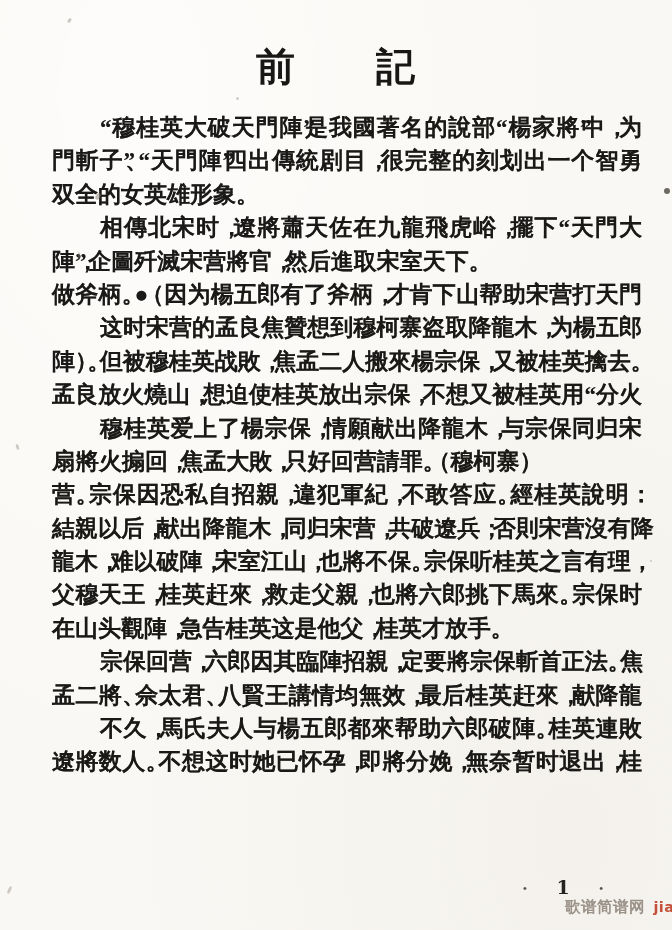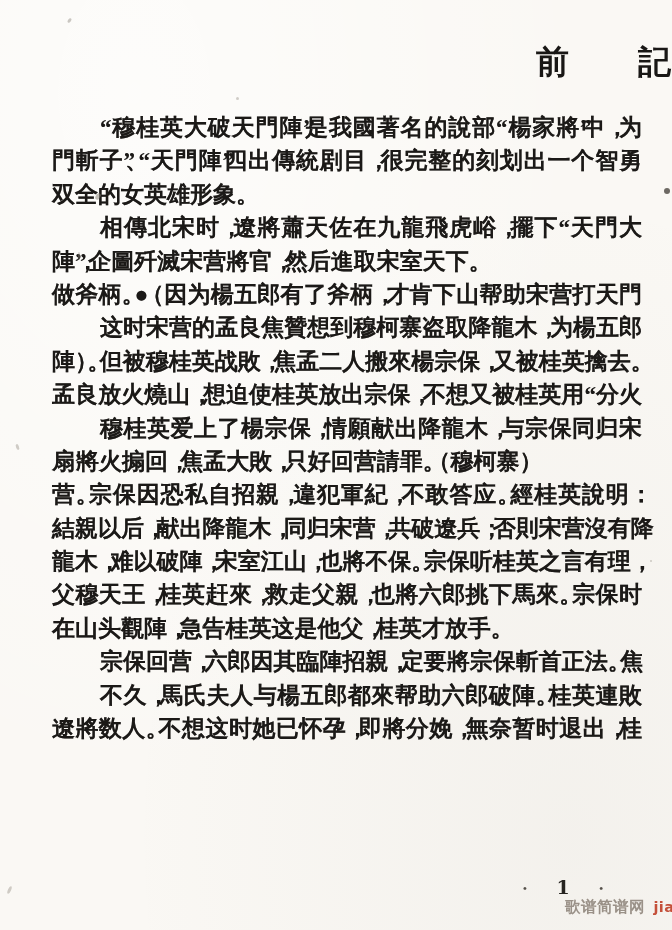--- a/index.html
+++ b/index.html
@@ -14,22 +14,22 @@
     background:
       radial-gradient(ellipse at 20% 10%, rgba(255,255,255,.6), rgba(255,255,255,0) 60%),
       radial-gradient(ellipse at 85% 90%, rgba(120,110,95,.05), rgba(0,0,0,0) 55%),
       #faf8f4;
     overflow:hidden;
     color:#1c1a18;
   }
   
   .title{
     position:absolute;top:40px;left:0;width:672px;
-    text-align:right;
-    font-size:33px;font-weight:700;
+    text-align:center;
+    font-size:39px;font-weight:700;
     letter-spacing:1px;
     color:#191715;
   }
   
   .body-text{
     position:absolute;top:111px;left:52px;width:590px;
     font-size:23px;line-height:33.4px;
     font-weight:600;
     text-align:justify;
     color:#1b1917;
@@ -90,20 +90,21 @@
       <div class="line">陣<span class="pc">）</span><span class="pc">。</span>但被穆桂英战敗<span class="pc">，</span>焦孟二人搬來楊宗保<span class="pc">，</span>又被桂英擒去<span class="pc">。</span></div>
       <div class="line">孟良放火燒山<span class="pc">，</span>想迫使桂英放出宗保<span class="pc">，</span>不想又被桂英用“分火</div>
       <div class="line indent">穆桂英爱上了楊宗保<span class="pc">，</span>情願献出降龍木<span class="pc">，</span>与宗保同归宋</div>
       <div class="line end">扇<span class="pc">”</span>將火搧回<span class="pc">，</span>焦孟大敗<span class="pc">，</span>只好回营請罪<span class="pc">。</span><span class="po">（</span>穆柯寨<span class="pc">）</span></div>
       <div class="line">营<span class="pc">。</span>宗保因恐私自招親<span class="pc">，</span>違犯軍紀<span class="pc">，</span>不敢答应<span class="pc">。</span>經桂英說明<span class="pc">：</span></div>
       <div class="line">結親以后<span class="pc">，</span>献出降龍木<span class="pc">，</span>同归宋营<span class="pc">，</span>共破遼兵<span class="pc">；</span>否則宋营沒有降</div>
       <div class="line">龍木<span class="pc">，</span>难以破陣<span class="pc">，</span>宋室江山<span class="pc">，</span>也將不保<span class="pc">。</span>宗保听桂英之言有理<span class="pc">，</span></div>
       <div class="line">父穆天王<span class="pc">，</span>桂英赶來<span class="pc">，</span>救走父親<span class="pc">，</span>也將六郎挑下馬來<span class="pc">。</span>宗保时</div>
       <div class="line end">在山头觀陣<span class="pc">，</span>急告桂英这是他父<span class="pc">，</span>桂英才放手<span class="pc">。</span></div>
       <div class="line indent">宗保回营<span class="pc">，</span>六郎因其臨陣招親<span class="pc">，</span>定要將宗保斬首正法<span class="pc">。</span>焦</div>
+      <div class="line">孟二將<span class="pc">、</span>佘太君<span class="pc">、</span>八賢王講情均無效<span class="pc">，</span>最后桂英赶來<span class="pc">，</span>献降龍</div>
       <div class="line indent">不久<span class="pc">，</span>馬氏夫人与楊五郎都來帮助六郎破陣<span class="pc">。</span>桂英連敗</div>
       <div class="line">遼將数人<span class="pc">。</span>不想这时她已怀孕<span class="pc">，</span>即將分娩<span class="pc">，</span>無奈暂时退出<span class="pc">，</span>桂</div>
     </div>
 
   <div class="pageno">
     <span class="dot">•</span>
     <span class="num">1</span>
     <span class="dot">•</span>
   </div>
 

